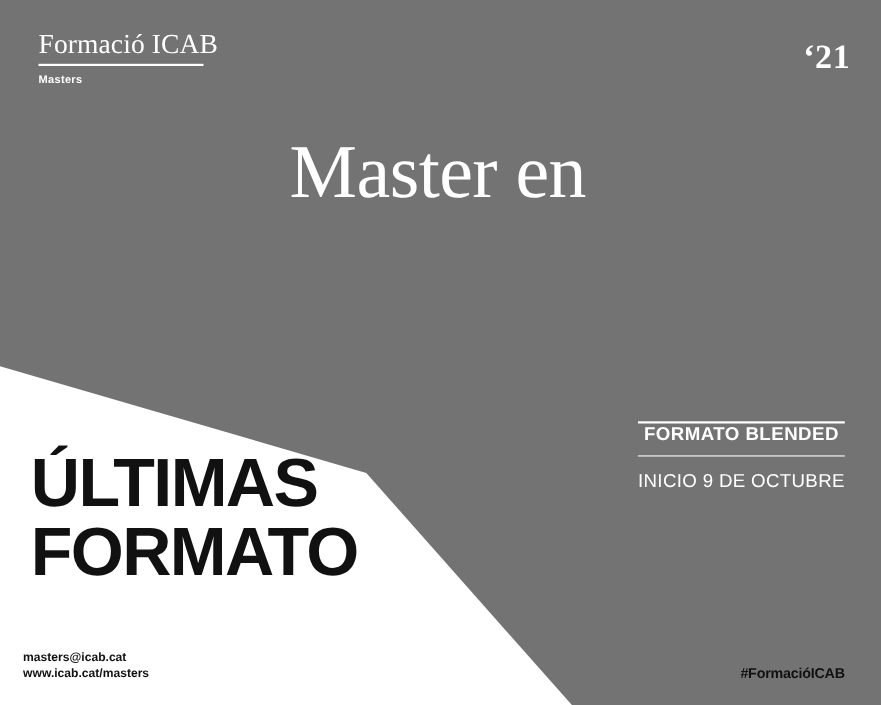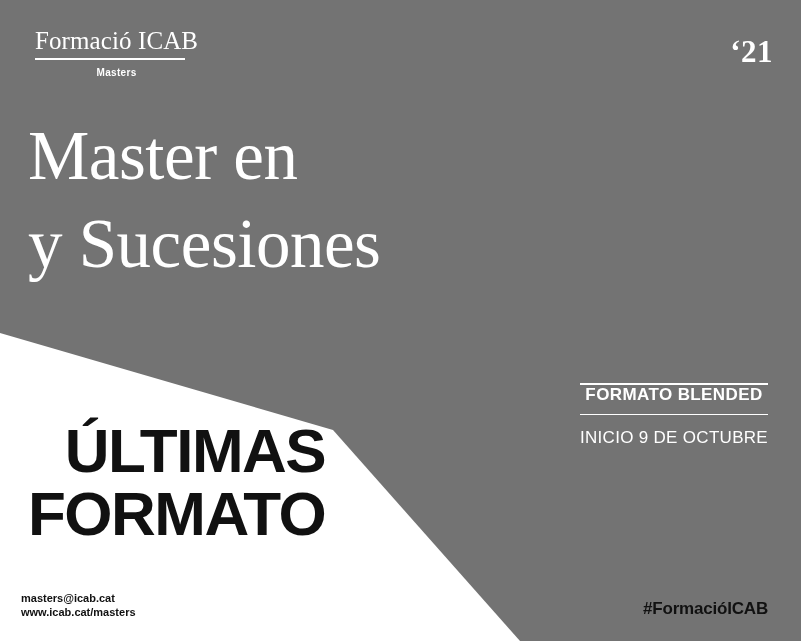--- a/index.html
+++ b/index.html
@@ -42,41 +42,40 @@
     width:150px;height:1.6px;
     background:#ffffff;
     margin-top:4px;
   }
   #logo-sub{
     margin-top:7px;
     font-size:10px;
     font-weight:bold;
     color:#ffffff;
     letter-spacing:.3px;
-    text-align:center;
   }
 
   
   #year-badge{
     position:absolute;
     right:28px;top:34px;
     font-family:"Liberation Serif","DejaVu Serif",serif;
     font-size:31px;
     font-weight:bold;
     color:#ffffff;
     letter-spacing:.5px;
     z-index:3;
   }
 
   
   #title-block{
     position:absolute;
     right:33px;top:112px;
     width:740px;
-    text-align:left;
+    text-align:center;
     z-index:3;
   }
   .title-line{
     font-family:"Liberation Serif","DejaVu Serif",serif;
     font-weight:normal;
     font-size:69px;
     line-height:88px;
     color:#ffffff;
     white-space:nowrap;
     letter-spacing:-.5px;
@@ -107,23 +106,22 @@
     font-weight:normal;
     color:#ffffff;
     letter-spacing:.3px;
     padding-top:13px;
     white-space:nowrap;
   }
 
   
   #headline-block{
     position:absolute;
-    left:28px;top:419px;
+    left:28px;top:408px;
     z-index:3;
-    text-align:right;
   }
   .headline-line{
     font-size:62px;
     font-weight:bold;
     line-height:63px;
     color:#111111;
     letter-spacing:-1.5px;
     white-space:nowrap;
   }
 
@@ -139,21 +137,21 @@
     line-height:14px;
     color:#111111;
     letter-spacing:0px;
     white-space:nowrap;
   }
 
   
   #hashtag{
     position:absolute;
     right:33px;bottom:22px;
-    font-size:17px;
+    font-size:13px;
     font-weight:bold;
     color:#111111;
     letter-spacing:-.2px;
     white-space:nowrap;
     z-index:3;
   }
 </style>
 </head>
 <body>
 
@@ -166,21 +164,20 @@
   <div id="logo-block">
     <div id="logo-wordmark">Formació ICAB</div>
     <div id="logo-rule"></div>
     <div id="logo-sub">Masters</div>
   </div>
 
   <div id="year-badge">‘21</div>
 
   <div id="title-block">
     <div class="title-line">Master en</div>
-    <div class="title-line">y Sucesiones</div>
   </div>
 
   <div id="info-block">
     <div class="info-rule"></div>
     <div id="format-label">FORMATO BLENDED</div>
     <div class="info-rule"></div>
     <div id="start-label">INICIO 9 DE OCTUBRE</div>
   </div>
 
   <div id="headline-block">

